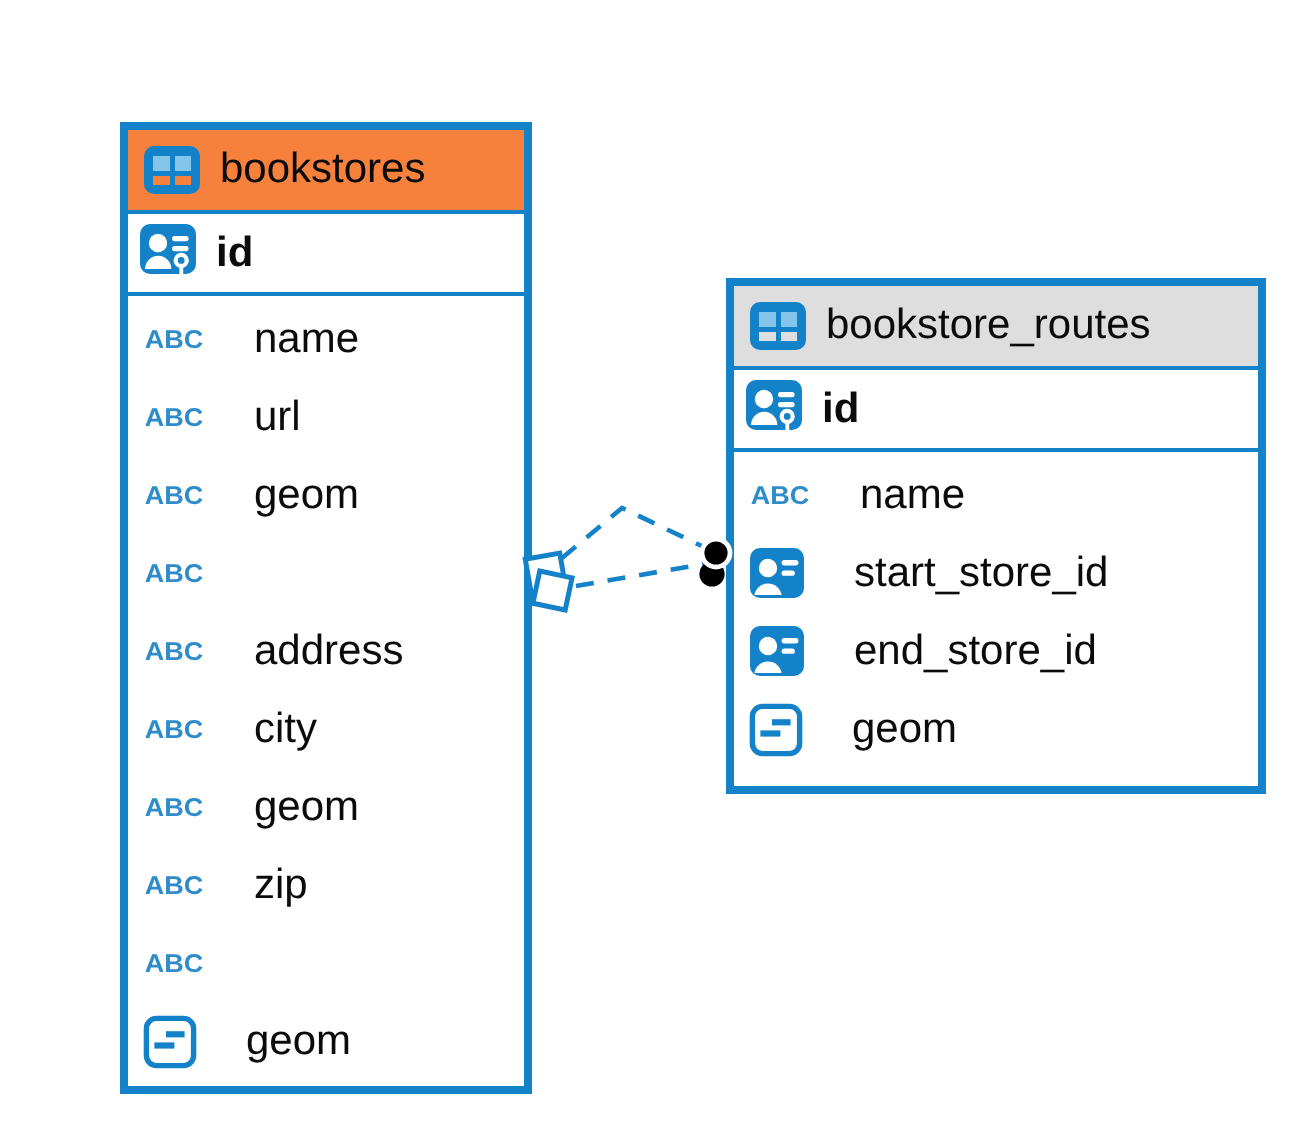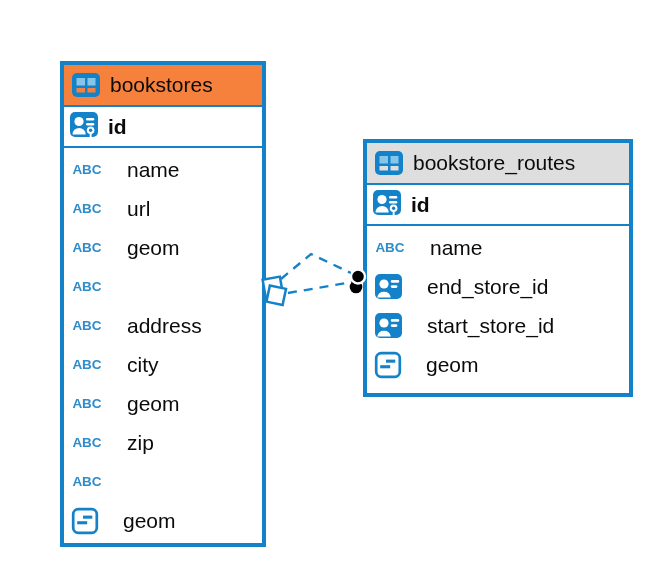--- a/index.html
+++ b/index.html
@@ -167,33 +167,33 @@
       <div class="col-row">
         <span class="icon">
           <svg width="29" height="27" viewBox="0 0 29 27">
             <rect x="1" y="1" width="27" height="25" rx="5" fill="#1482C8"></rect>
             <circle cx="10" cy="11" r="4.6" fill="#fff"></circle>
             <path d="M3.2 24.5 a6.9 6.9 0 0 1 13.6 0 z" fill="#fff"></path>
             <rect x="16.8" y="7" width="8.4" height="2.7" rx="1.3" fill="#fff"></rect>
             <rect x="16.8" y="12.2" width="6.6" height="2.7" rx="1.3" fill="#fff"></rect>
           </svg>
         </span>
-        <span class="col-label">end_store_id</span>
+        <span class="col-label">start_store_id</span>
       </div>
       <div class="col-row">
         <span class="icon">
           <svg width="29" height="27" viewBox="0 0 29 27">
             <rect x="1" y="1" width="27" height="25" rx="5" fill="#1482C8"></rect>
             <circle cx="10" cy="11" r="4.6" fill="#fff"></circle>
             <path d="M3.2 24.5 a6.9 6.9 0 0 1 13.6 0 z" fill="#fff"></path>
             <rect x="16.8" y="7" width="8.4" height="2.7" rx="1.3" fill="#fff"></rect>
             <rect x="16.8" y="12.2" width="6.6" height="2.7" rx="1.3" fill="#fff"></rect>
           </svg>
         </span>
-        <span class="col-label">start_store_id</span>
+        <span class="col-label">end_store_id</span>
       </div>
       <div class="col-row">
         <span class="icon">
           <svg width="28" height="28" viewBox="0 0 28 28">
             <rect x="2.2" y="2.2" width="23.6" height="23.6" rx="5" fill="none" stroke="#1482C8" stroke-width="2.7"></rect>
             <rect x="12" y="8.6" width="9.3" height="3.1" fill="#1482C8"></rect>
             <rect x="6.2" y="14.2" width="10" height="3.1" fill="#1482C8"></rect>
           </svg>
         </span>
         <span class="col-label">geom</span>

